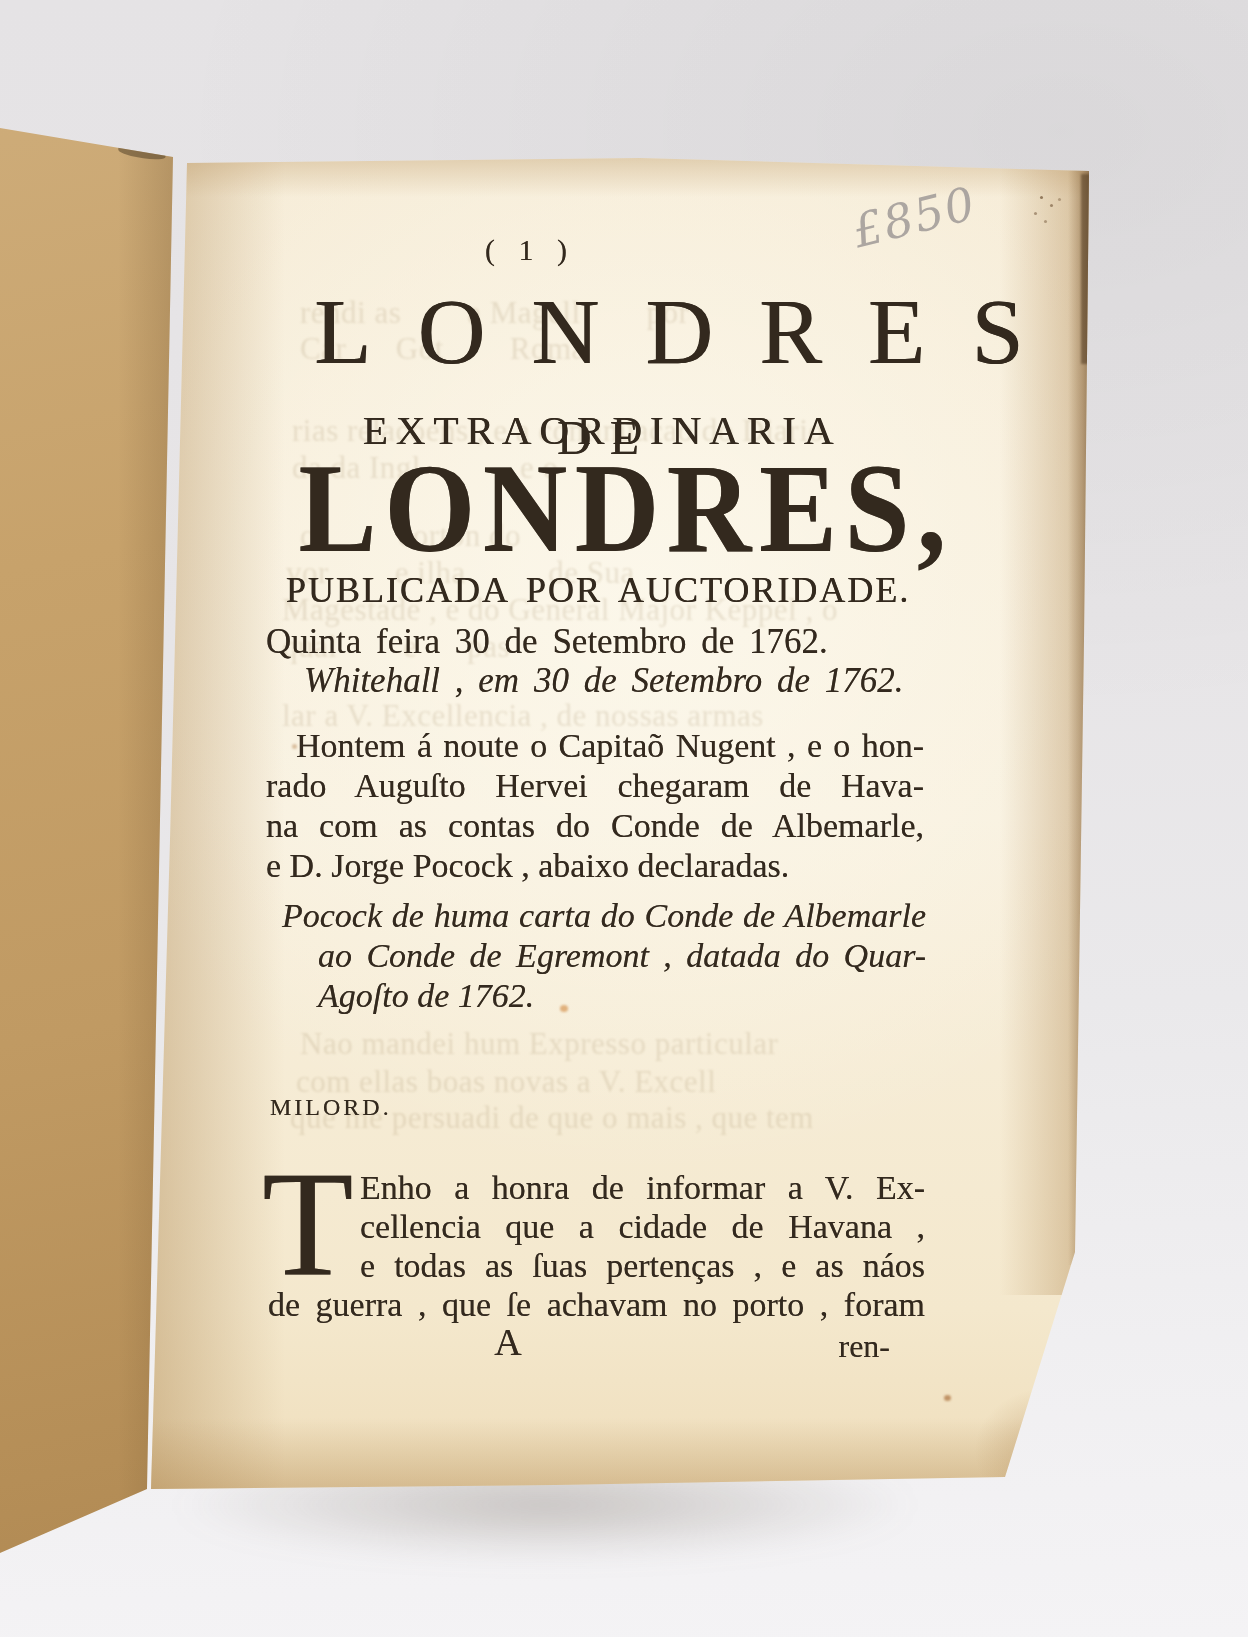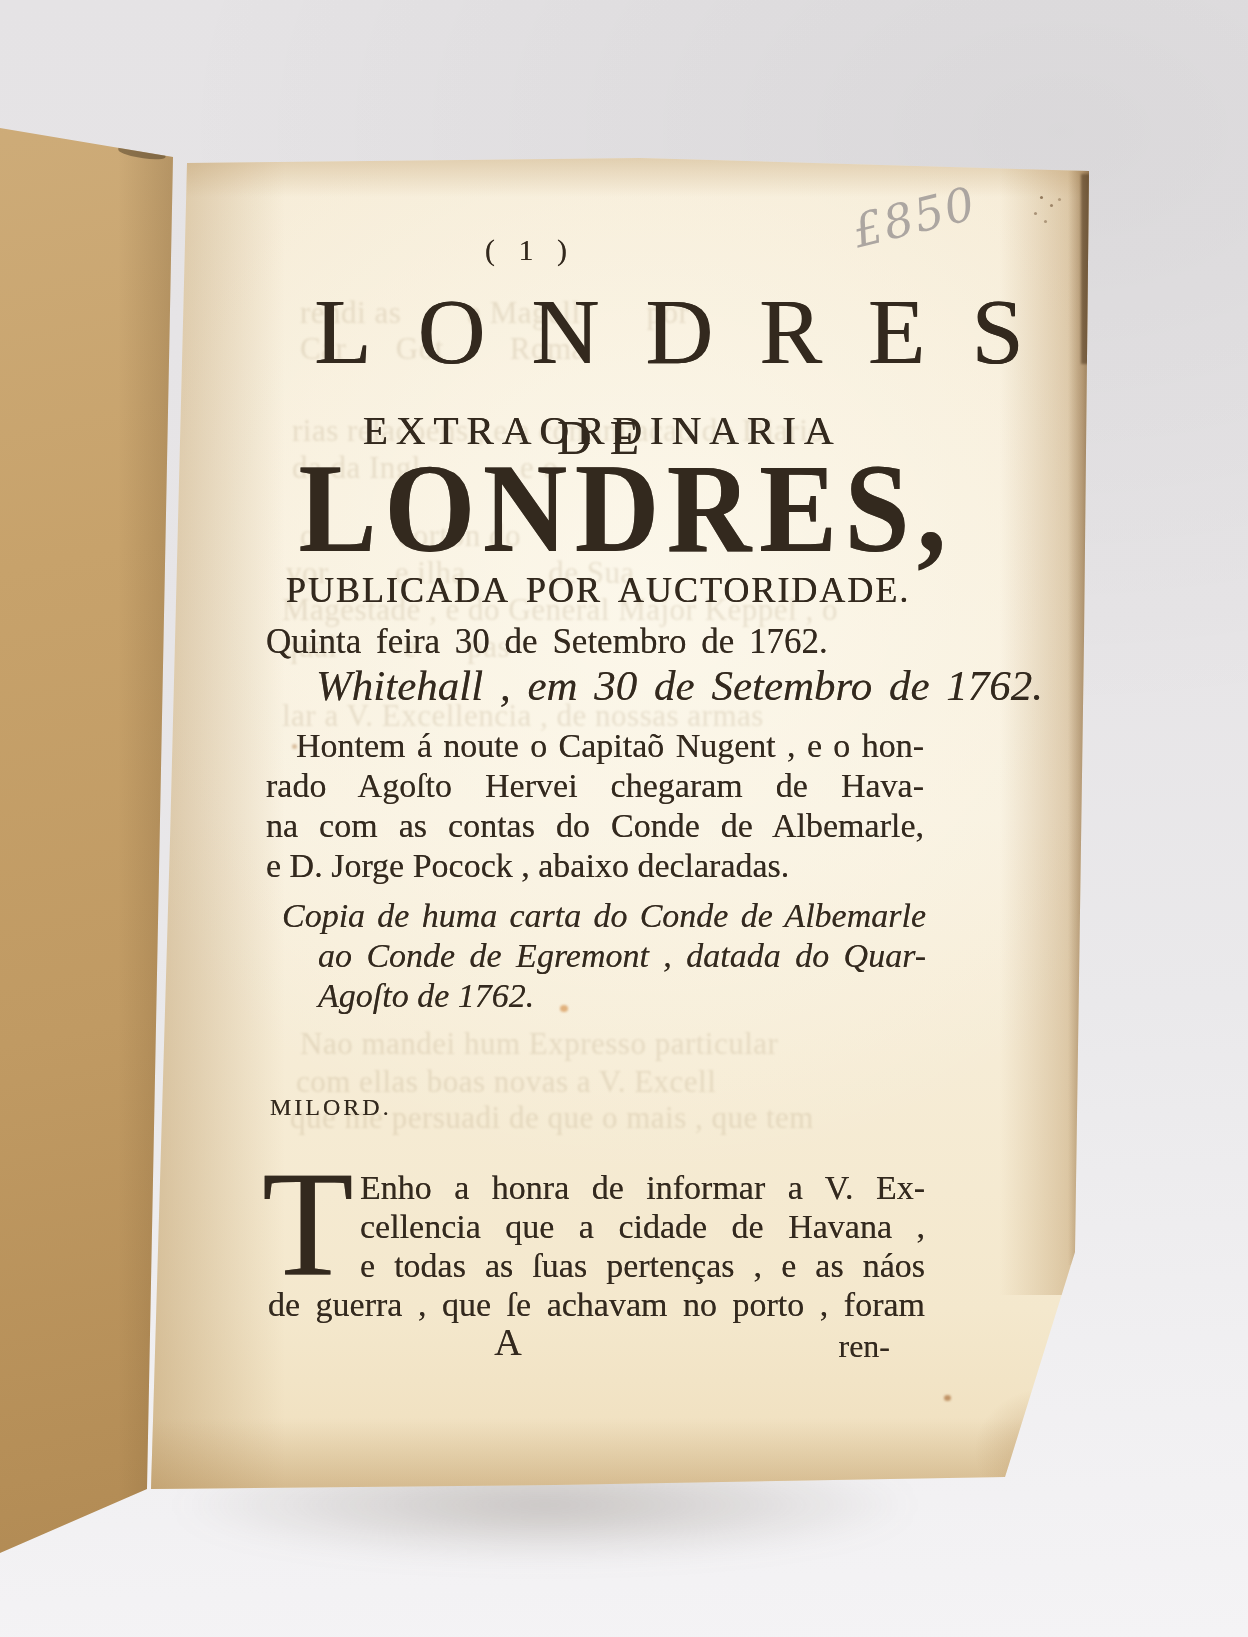--- a/index.html
+++ b/index.html
@@ -68,21 +68,21 @@
                letter-spacing:8px; padding-left:8px; text-shadow:.4px 0 0 currentColor;margin-top:48px; }
   .m-de      { left:268px; top:414px; width:660px; text-align:center; font-size:48px; line-height:1;
                letter-spacing:18px; padding-left:18px; }
   .m-city    { left:268px; top:446px; width:660px; text-align:center; font-size:126px; line-height:1;
                font-weight:700; letter-spacing:8px; padding-left:8px;
                transform:scaleX(.93); transform-origin:center; }
   .m-imprint { left:268px; top:572px; width:660px; text-align:center; font-size:36px; line-height:1;
                letter-spacing:2px; word-spacing:7px; text-shadow:.4px 0 0 currentColor; }
 
   .dateline1 { left:266px; top:622px; font-size:35px; word-spacing:6px; }
-  .dateline2 { left:316px; top:661px; font-size:43px; font-style:italic; word-spacing:6px; }
+  .dateline2 { left:304px; top:661px; font-size:35px; font-style:italic; word-spacing:6px; }
 
   .intro     { left:266px; top:726px; width:658px; font-size:34px; line-height:40px; }
   .lheading  { left:282px; top:896px; width:644px; font-size:34px; font-style:italic; line-height:40px; }
   .jl        { text-align:justify; text-align-last:justify; }
   .ind       { text-indent:30px; }
   .pl        { padding-left:36px; }
 
   .salutation { left:270px; top:1094px; font-size:24px; letter-spacing:3px; }
 
   .dropcap   { left:262px; top:1148px; font-size:150px; line-height:1; }
@@ -140,27 +140,27 @@
     <div class="print m-sub">EXTRAORDINARIA</div>
     <div class="print m-de">DE</div>
     <div class="print m-city">LONDRES,</div>
     <div class="print m-imprint">PUBLICADA POR AUCTORIDADE.</div>
 
     <div class="print dateline1">Quinta feira 30 de Setembro de 1762.</div>
     <div class="print dateline2">Whitehall , em 30 de Setembro de 1762.</div>
 
     <div class="print intro">
       <div class="jl ind">Hontem á noute o Capitaõ Nugent , e o hon-</div>
-      <div class="jl">rado Agoſto Hervei chegaram de Hava-</div>
+      <div class="jl">rado Auguſto Hervei chegaram de Hava-</div>
       <div class="jl">na com as contas do Conde de Albemarle,</div>
       <div>e D. Jorge Pocock , abaixo declaradas.</div>
     </div>
 
     <div class="print lheading">
-      <div class="jl">Copia de huma carta do Conde de Albemarle</div>
+      <div class="jl">Pocock de huma carta do Conde de Albemarle</div>
       <div class="jl pl">ao Conde de Egremont , datada do Quar-</div>
       <div class="pl">Agoſto de 1762.</div>
     </div>
 
     <div class="print salutation">MILORD.</div>
 
     <div class="print dropcap">T</div>
     <div class="print letter">
       <div class="jl dc-ind">Enho a honra de informar a V. Ex-</div>
       <div class="jl dc-ind">cellencia que a cidade de Havana ,</div>

